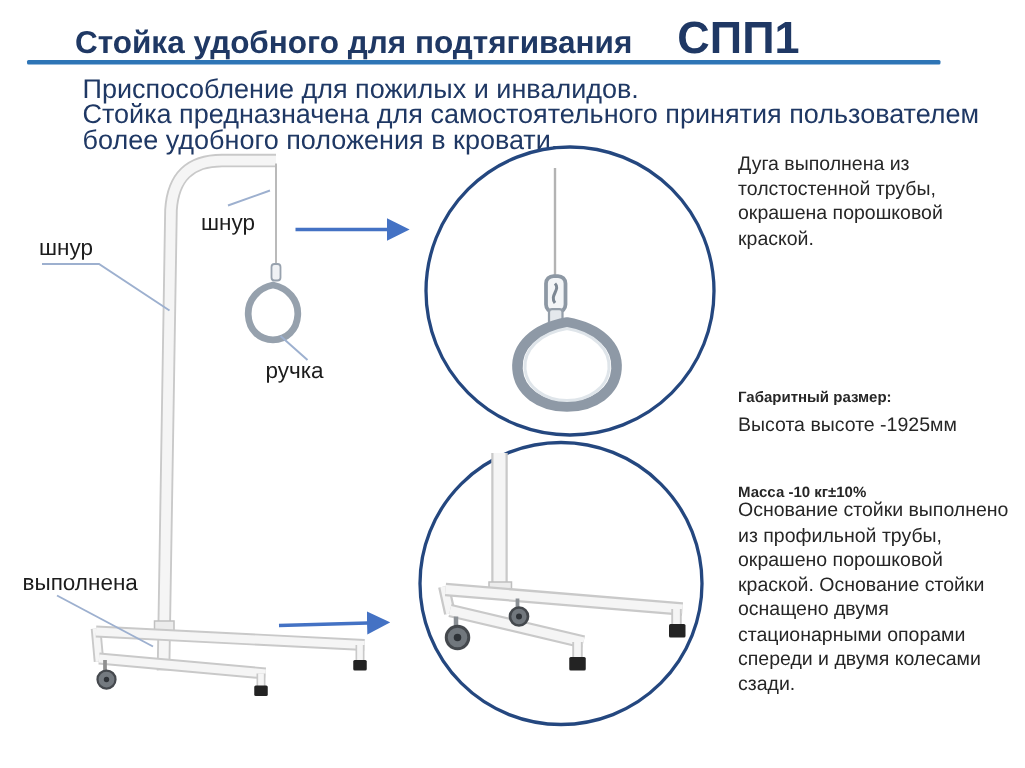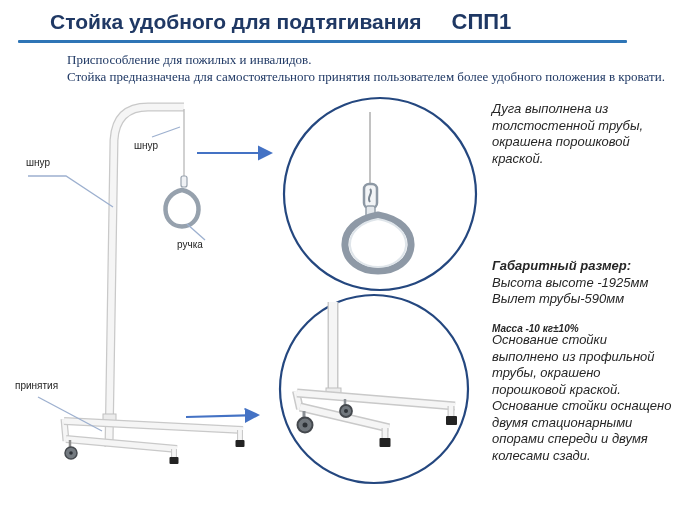--- a/index.html
+++ b/index.html
@@ -14,66 +14,64 @@
   }
   .title-row {
     position: absolute;
     left: 50px;
     top: 9px;
     white-space: nowrap;
     color: #1f3864;
     font-weight: bold;
     font-size: 21px;
   }
-  .title-row .model { margin-left: 30px; font-size: 22px; }
+  .title-row .model { margin-left: 30px; font-size: 30px; }
   .title-rule {
     position: absolute;
     left: 18px;
     top: 40px;
     width: 609px;
     height: 3px;
     background: #2e75b6;
     border-radius: 1px;
   }
   .intro {
     position: absolute;
-    left: 67px;
+    left: 55px;
     top: 51px;
     width: 600px;
     color: #1f3864;
-    font-size: 13px;
+    font-size: 18px;
     line-height: 17px;
-    font-family: Liberation Serif, serif;
   }
   .intro p { margin: 0; }
   .diagram-label {
     position: absolute;
     color: #1c1c1c;
-    font-size: 10px;
+    font-size: 15px;
     white-space: nowrap;
   }
   .lbl-arc    { left: 26px;  top: 157px; }
   .lbl-cord   { left: 134px; top: 140px; }
   .lbl-handle { left: 177px; top: 239px; text-align: center; }
   .lbl-base   { left: 15px;  top: 380px; }
   .right-col {
     position: absolute;
     left: 492px;
     width: 185px;
     color: #262626;
     font-size: 13px;
     line-height: 16.5px;
-    font-style: italic;
   }
   .right-col p { margin: 0; }
   .rc-arc  { top: 101px; }
   .rc-dims { top: 258px; }
   .rc-mass { top: 321px; font-weight: bold; font-size: 10px; }
   .rc-base { top: 332px; }
-  .rc-dims .dims-title { font-weight: bold; font-size: 13px; }
+  .rc-dims .dims-title { font-weight: bold; font-size: 10px; }
   svg.overlay {
     position: absolute;
     left: 0; top: 0;
     width: 683px;
     height: 512px;
   }
 </style>
 </head>
 <body>
 
@@ -180,29 +178,28 @@
         <line x1="345" y1="399" x2="345" y2="406" stroke="#8a8f94" stroke-width="2.5"></line>
         <circle cx="346" cy="411" r="6" fill="#71777d" stroke="#44484d" stroke-width="1.8"></circle>
         <circle cx="346" cy="411" r="2" fill="#2e3237"></circle>
       </g>
     </g>
   </svg>
 
   <div class="diagram-label lbl-arc">шнур</div>
   <div class="diagram-label lbl-cord">шнур</div>
   <div class="diagram-label lbl-handle">ручка</div>
-  <div class="diagram-label lbl-base">принятия</div>
+  <div class="diagram-label lbl-base">выполнена</div>
 
   <div class="right-col rc-arc">
     <p>Дуга выполнена из толстостенной трубы, окрашена порошковой краской.</p>
   </div>
 
   <div class="right-col rc-dims">
     <p class="dims-title">Габаритный размер:</p>
     <p>Высота высоте -1925мм</p>
-    <p>Вылет трубы-590мм</p>
   </div>
 
   <div class="right-col rc-mass">Масса -10 кг±10%</div>
 
   <div class="right-col rc-base">Основание стойки выполнено из профильной трубы, окрашено порошковой краской. Основание стойки оснащено двумя стационарными опорами спереди и двумя колесами сзади.</div>
 
 </div>
 
 </body></html>

